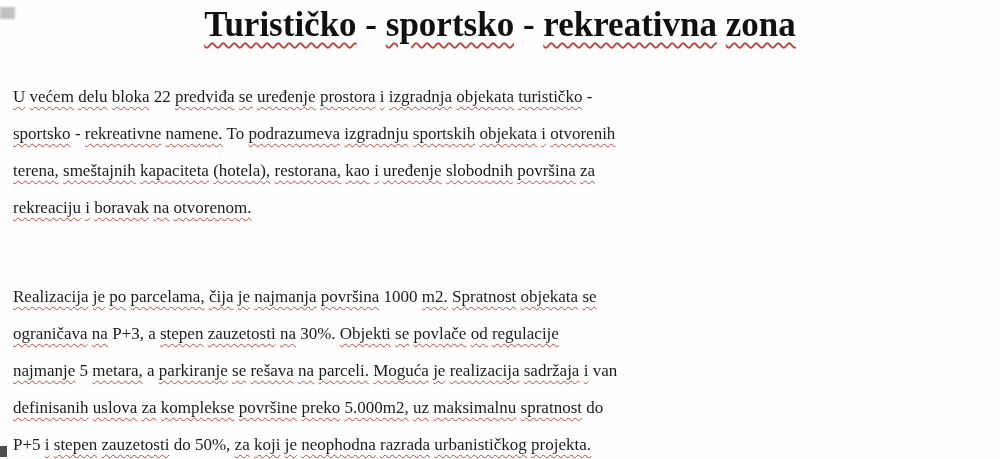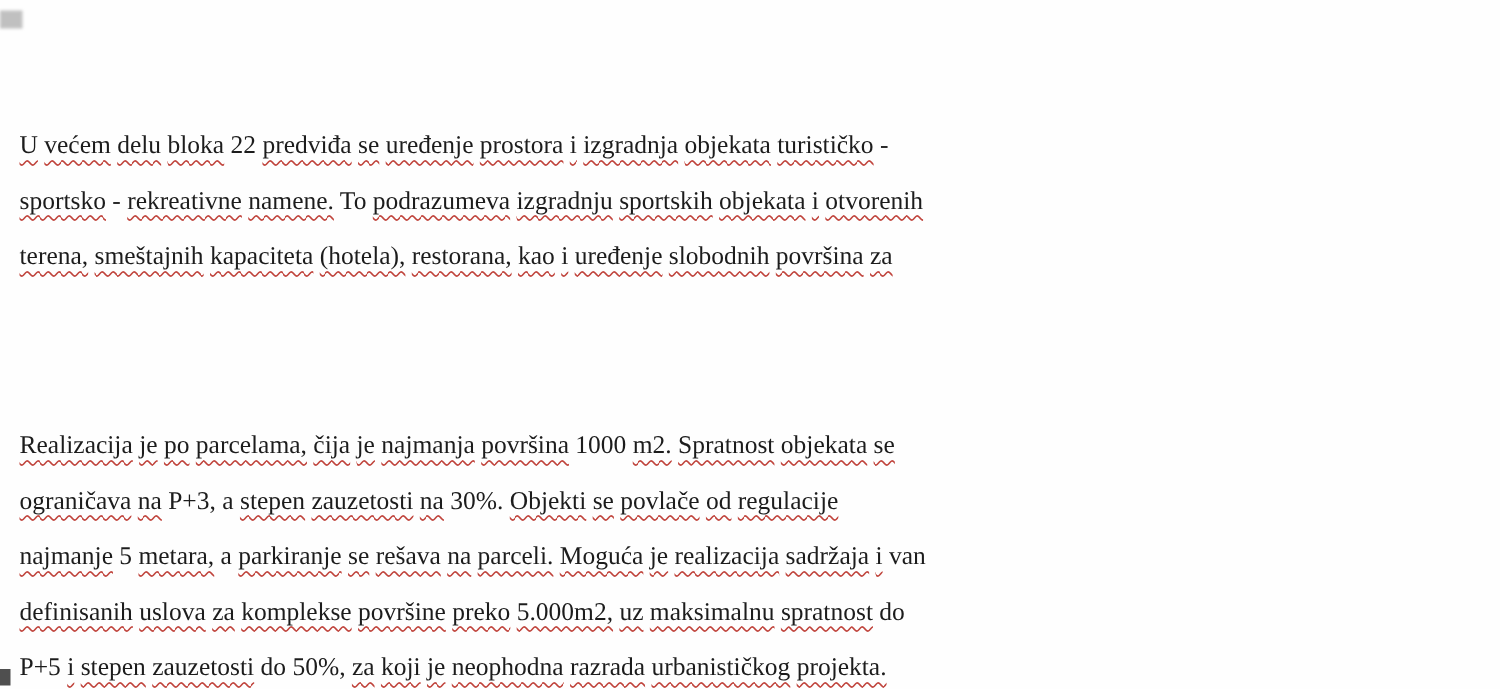--- a/index.html
+++ b/index.html
@@ -69,25 +69,27 @@
     background: #4f4f4f;
     filter: blur(.4px);
   }
 </style>
 </head>
 <body>
 
 <div class="page" style="background: rgb(254, 254, 254);">
   <div class="artifact-top-left"></div>
 
+  <h1 class="doc-title" id="doc-title"><span class="misspelled">Turističko</span> <span>-</span> <span class="misspelled">sportsko</span> <span>-</span> <span class="misspelled">rekreativna</span> <span class="misspelled">zona</span></h1>
 
   <div class="para p1" id="para-0">
       <div class="text-line"><span class="misspelled">U</span> <span class="misspelled">većem</span> <span class="misspelled">delu</span> <span class="misspelled">bloka</span> <span>22</span> <span class="misspelled">predviđa</span> <span class="misspelled">se</span> <span class="misspelled">uređenje</span> <span class="misspelled">prostora</span> <span class="misspelled">i</span> <span class="misspelled">izgradnja</span> <span class="misspelled">objekata</span> <span class="misspelled">turističko</span> <span>-</span></div>
       <div class="text-line"><span class="misspelled">sportsko</span> <span>-</span> <span class="misspelled">rekreativne</span> <span class="misspelled">namene.</span> <span>To</span> <span class="misspelled">podrazumeva</span> <span class="misspelled">izgradnju</span> <span class="misspelled">sportskih</span> <span class="misspelled">objekata</span> <span class="misspelled">i</span> <span class="misspelled">otvorenih</span></div>
       <div class="text-line"><span class="misspelled">terena,</span> <span class="misspelled">smeštajnih</span> <span class="misspelled">kapaciteta</span> <span class="misspelled">(hotela),</span> <span class="misspelled">restorana,</span> <span class="misspelled">kao</span> <span class="misspelled">i</span> <span class="misspelled">uređenje</span> <span class="misspelled">slobodnih</span> <span class="misspelled">površina</span> <span class="misspelled">za</span></div>
+      <div class="text-line"><span class="misspelled">rekreaciju</span> <span class="misspelled">i</span> <span class="misspelled">boravak</span> <span class="misspelled">na</span> <span class="misspelled">otvorenom.</span></div>
     </div>
   <div class="para p2" id="para-1">
       <div class="text-line"><span class="misspelled">Realizacija</span> <span class="misspelled">je</span> <span class="misspelled">po</span> <span class="misspelled">parcelama,</span> <span class="misspelled">čija</span> <span class="misspelled">je</span> <span class="misspelled">najmanja</span> <span class="misspelled">površina</span> <span>1000</span> <span class="misspelled">m2.</span> <span class="misspelled">Spratnost</span> <span class="misspelled">objekata</span> <span class="misspelled">se</span></div>
       <div class="text-line"><span class="misspelled">ograničava</span> <span class="misspelled">na</span> <span>P+3,</span> <span>a</span> <span class="misspelled">stepen</span> <span class="misspelled">zauzetosti</span> <span class="misspelled">na</span> <span>30%.</span> <span class="misspelled">Objekti</span> <span class="misspelled">se</span> <span class="misspelled">povlače</span> <span class="misspelled">od</span> <span class="misspelled">regulacije</span></div>
       <div class="text-line"><span class="misspelled">najmanje</span> <span>5</span> <span class="misspelled">metara,</span> <span>a</span> <span class="misspelled">parkiranje</span> <span class="misspelled">se</span> <span class="misspelled">rešava</span> <span class="misspelled">na</span> <span class="misspelled">parceli.</span> <span class="misspelled">Moguća</span> <span class="misspelled">je</span> <span class="misspelled">realizacija</span> <span class="misspelled">sadržaja</span> <span class="misspelled">i</span> <span>van</span></div>
       <div class="text-line"><span class="misspelled">definisanih</span> <span class="misspelled">uslova</span> <span class="misspelled">za</span> <span class="misspelled">komplekse</span> <span class="misspelled">površine</span> <span class="misspelled">preko</span> <span class="misspelled">5.000m2,</span> <span class="misspelled">uz</span> <span class="misspelled">maksimalnu</span> <span class="misspelled">spratnost</span> <span>do</span></div>
       <div class="text-line"><span>P+5</span> <span class="misspelled">i</span> <span class="misspelled">stepen</span> <span class="misspelled">zauzetosti</span> <span>do</span> <span>50%,</span> <span class="misspelled">za</span> <span class="misspelled">koji</span> <span class="misspelled">je</span> <span class="misspelled">neophodna</span> <span class="misspelled">razrada</span> <span class="misspelled">urbanističkog</span> <span class="misspelled">projekta.</span></div>
     </div>
 
   <div class="artifact-bottom-left"></div>

